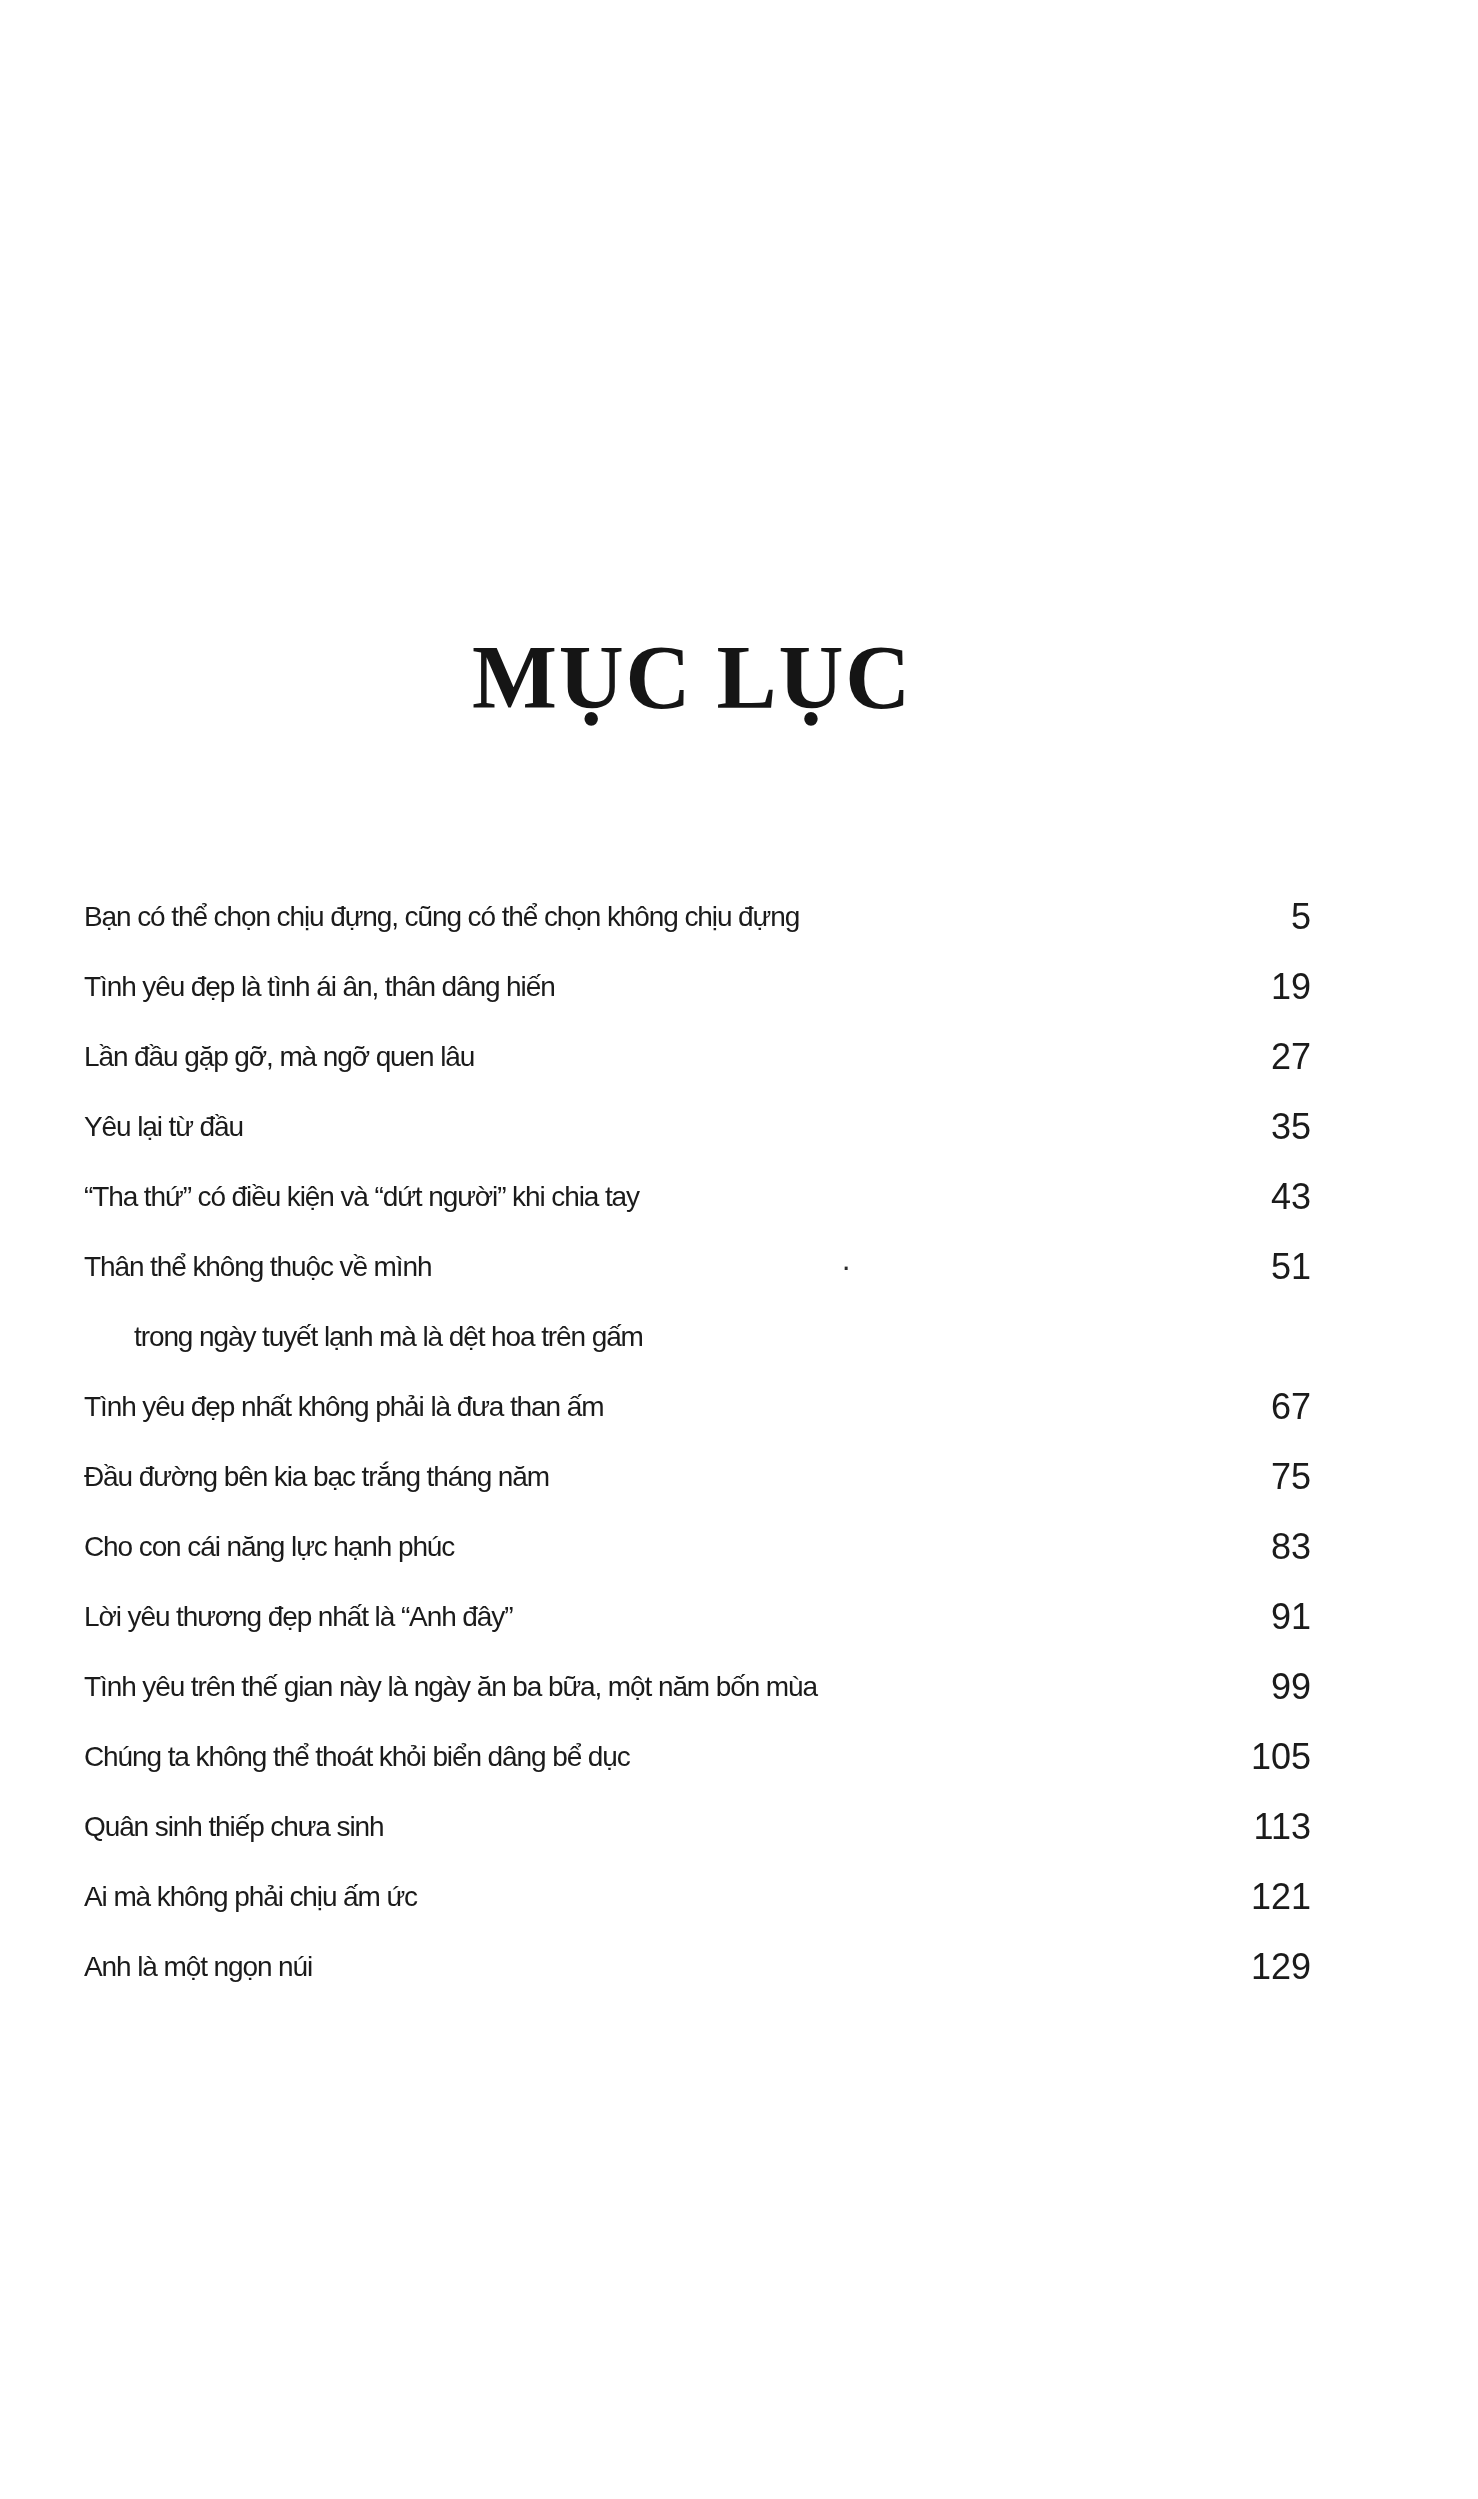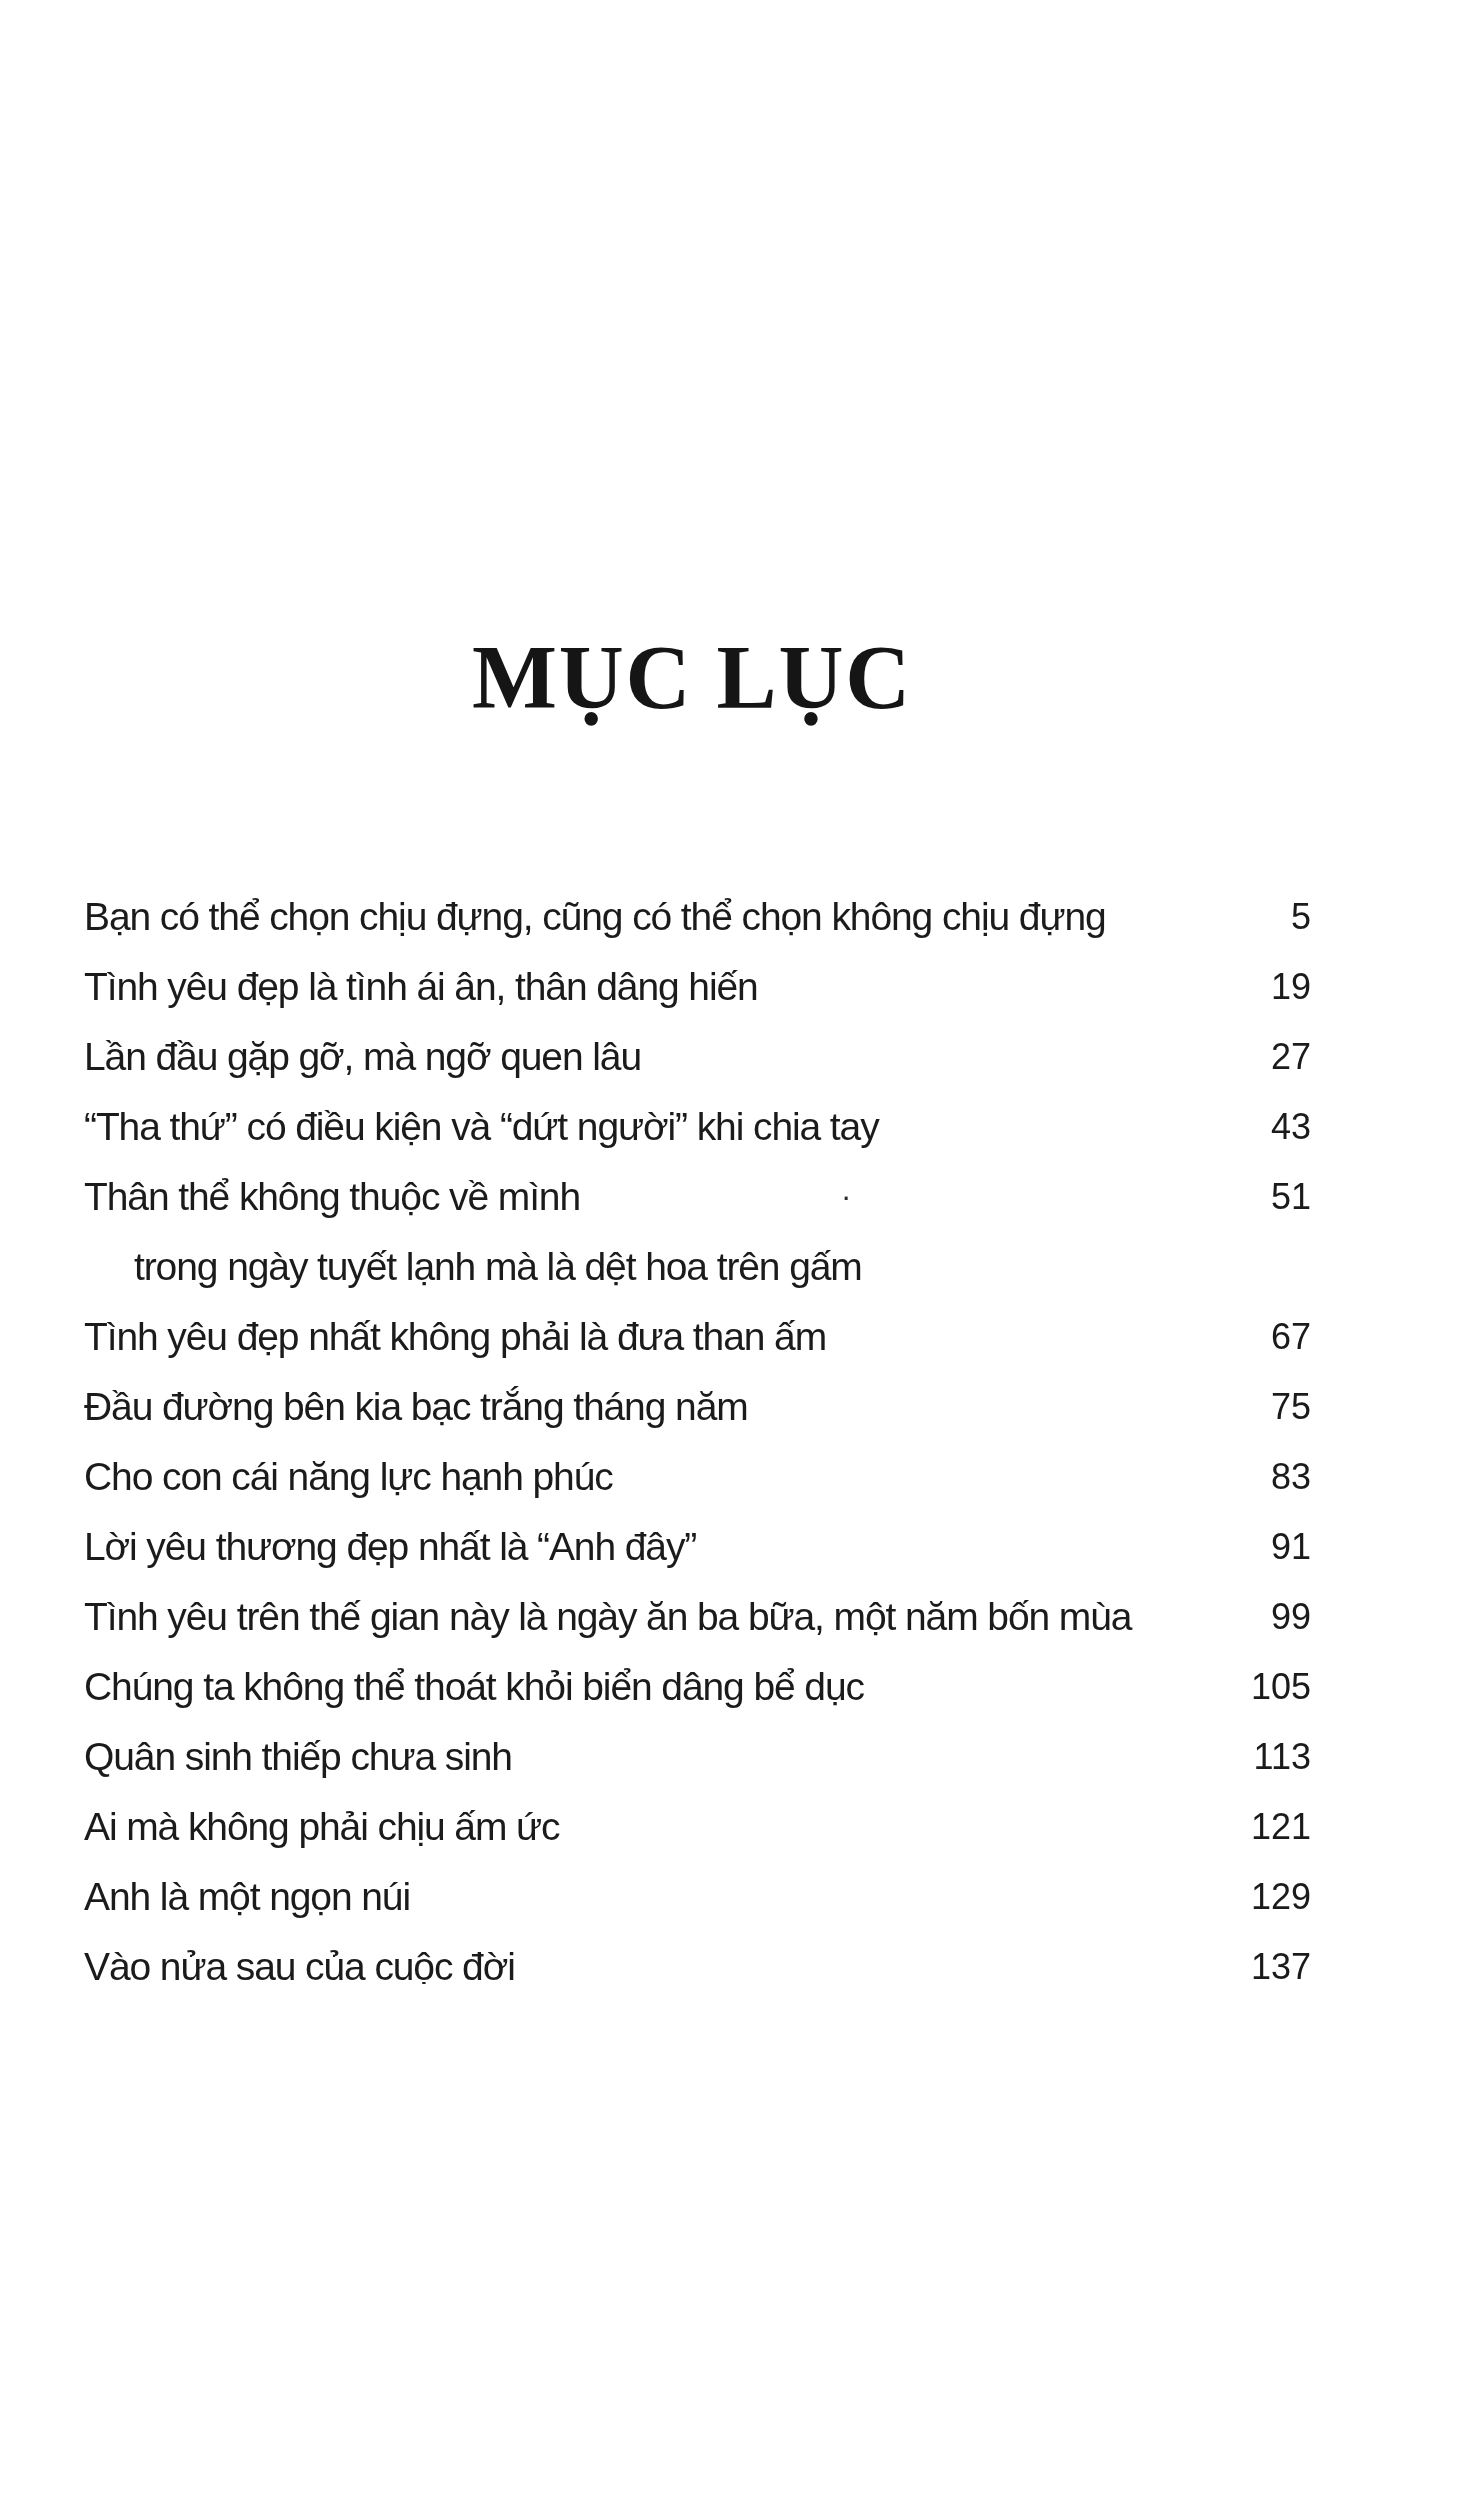--- a/index.html
+++ b/index.html
@@ -40,21 +40,21 @@
     display: flex;
     align-items: flex-end;
     justify-content: space-between;
   }
   .toc-titles {
     position: relative;
     flex: 1 1 auto;
     min-width: 0;
   }
   .toc-line {
-    font-size: 39px;
+    font-size: 28px;
     line-height: 70px;
     letter-spacing: -1.1px;
     white-space: nowrap;
     color: #1b1b1b;
   }
   .toc-line.cont {
     padding-left: 50px;
   }
   .toc-page-num {
     flex: 0 0 auto;
@@ -101,20 +101,26 @@
         <div class="toc-titles">
           <div class="toc-line">Tình yêu đẹp là tình ái ân, thân dâng hiến</div>
         </div>
         <div class="toc-page-num">19</div>
       </div>
       <div class="toc-row">
         <div class="toc-titles">
           <div class="toc-line">Lần đầu gặp gỡ, mà ngỡ quen lâu</div>
         </div>
         <div class="toc-page-num">27</div>
+      </div>
+      <div class="toc-row">
+        <div class="toc-titles">
+          <div class="toc-line">Yêu lại từ đầu</div>
+        </div>
+        <div class="toc-page-num">35</div>
       </div>
       <div class="toc-row">
         <div class="toc-titles">
           <div class="toc-line">“Tha thứ” có điều kiện và “dứt người” khi chia tay</div>
         </div>
         <div class="toc-page-num">43</div>
       </div>
       <div class="toc-row">
         <div class="toc-titles">
           <div class="toc-line">Thân thể không thuộc về mình</div>

